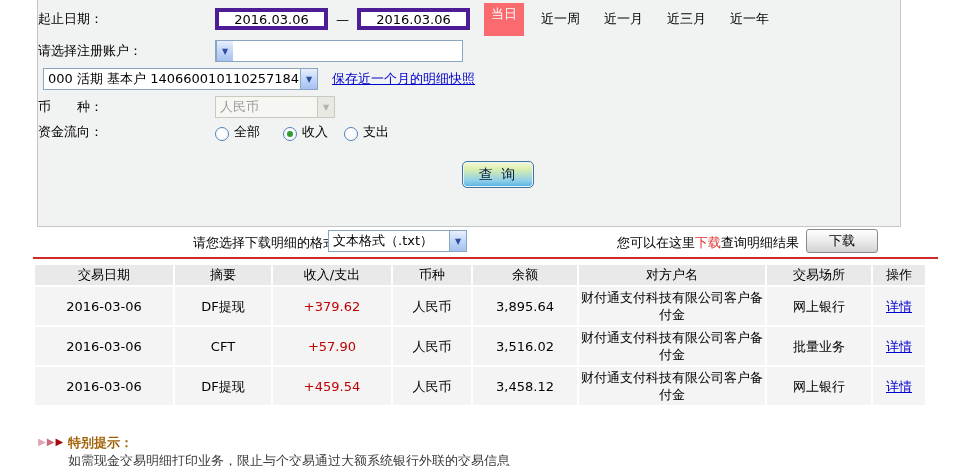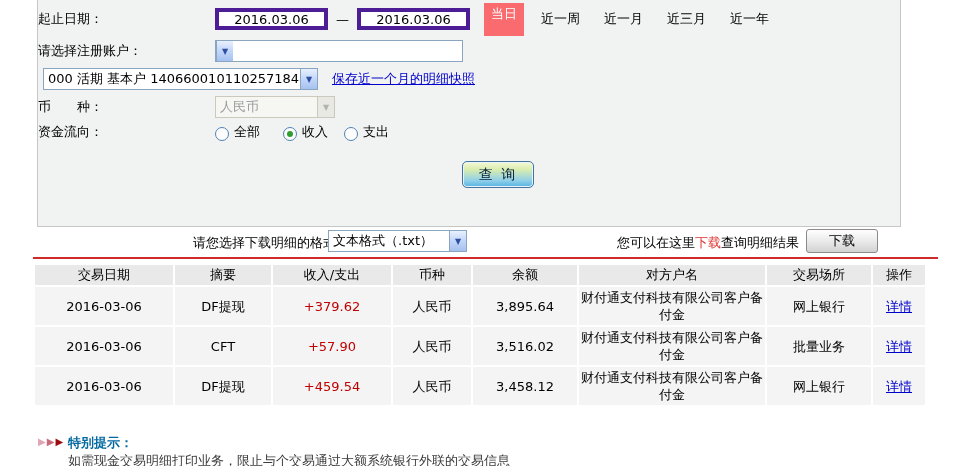--- a/index.html
+++ b/index.html
@@ -79,21 +79,21 @@
   }
   table.detail th { background:#e9e9e9; font-weight:normal; height:20px; padding:1px 2px; }
   table.detail td { background:#f4f4f4; text-align:center; padding:2px; line-height:17px; }
   table.detail tr.datarow td { height:34px; }
   .c1{width:138px}.c2{width:96px}.c3{width:118px}.c4{width:78px}
   .c5{width:104px}.c6{width:186px}.c7{width:104px}.c8{width:52px}
   .amt { color:#c00000; }
   
   .tri { position:absolute; left:38px; top:436px; font-size:10px; letter-spacing:1px; }
   .tri .t1{color:#dfa6b6}.tri .t2{color:#c96a7a}.tri .t3{color:#9e0b0e}
-  .tiptitle { position:absolute; left:68px; top:434px; color:#0369a1; font-weight:bold; }
+  .tiptitle { position:absolute; left:68px; top:434px; color:#a16207; font-weight:bold; }
   .tiptext { position:absolute; left:68px; top:454px; color:#3a3a3a; line-height:14px; white-space:nowrap; }
 </style>
 </head>
 <body>
 
 <div class="panel">
 
   <div class="frow" style="top:8px;">
     <div class="flabel">起止日期：</div>
     <input class="dateinput" value="2016.03.06" style="">

